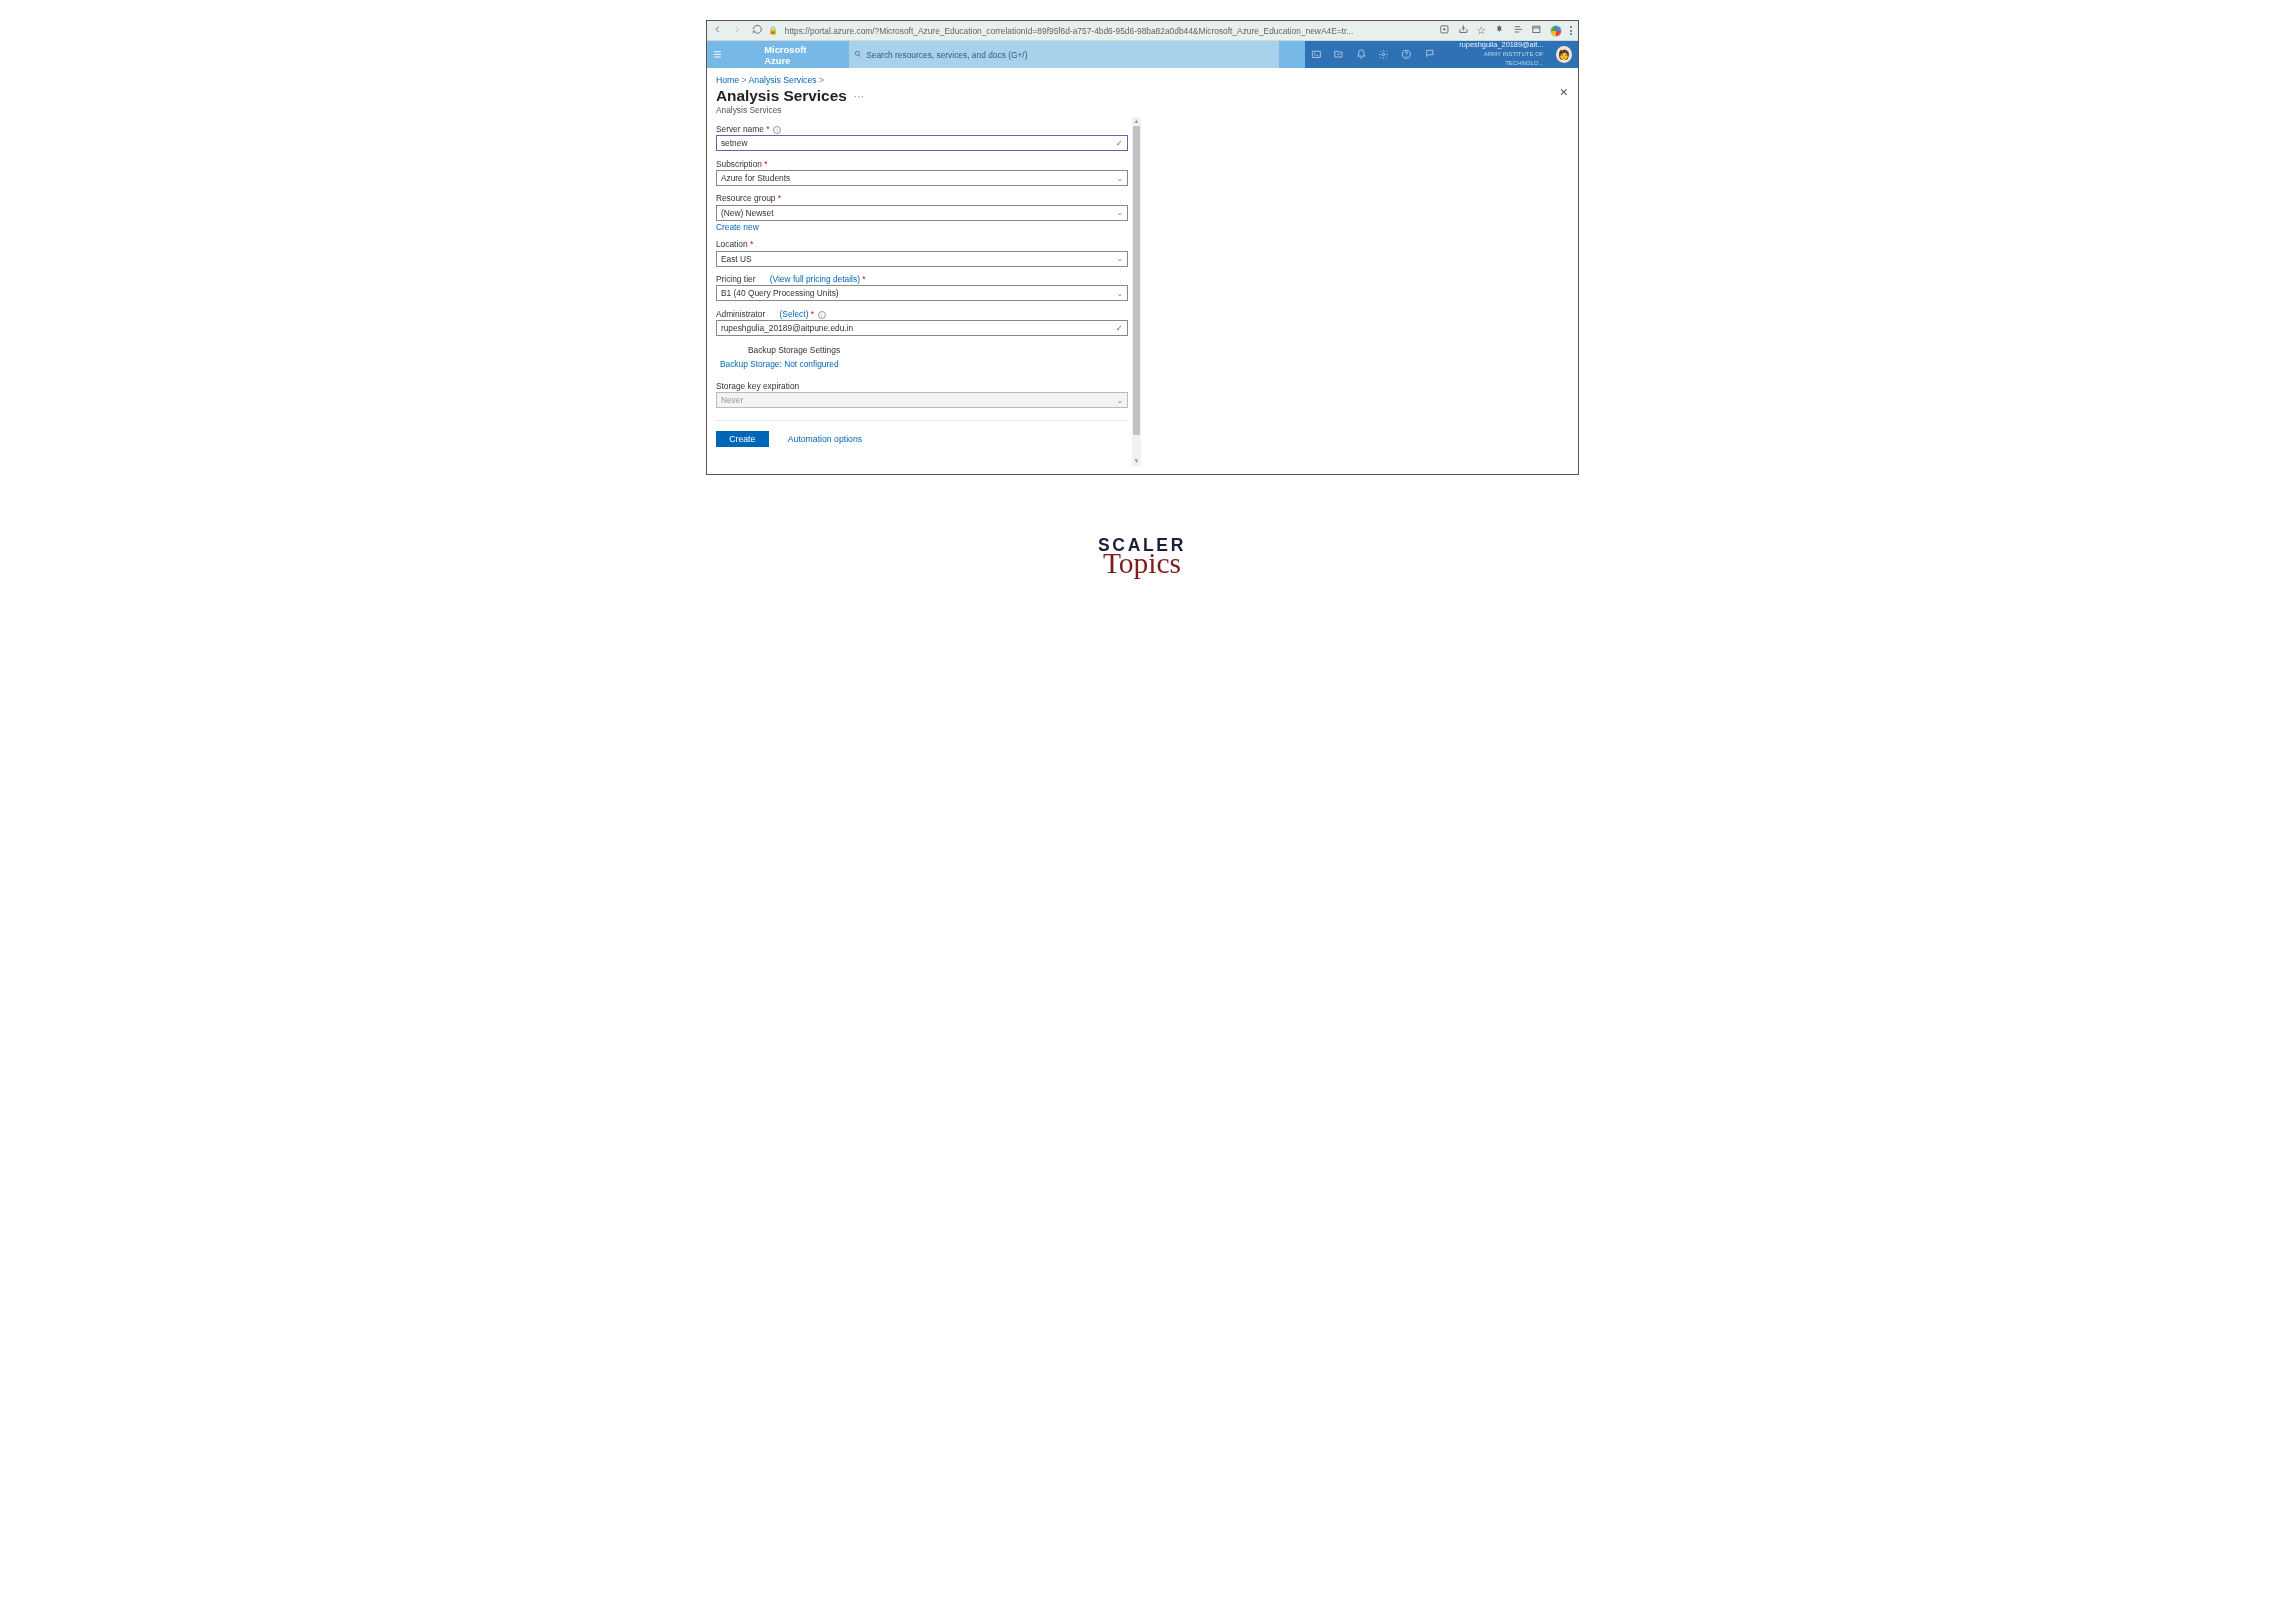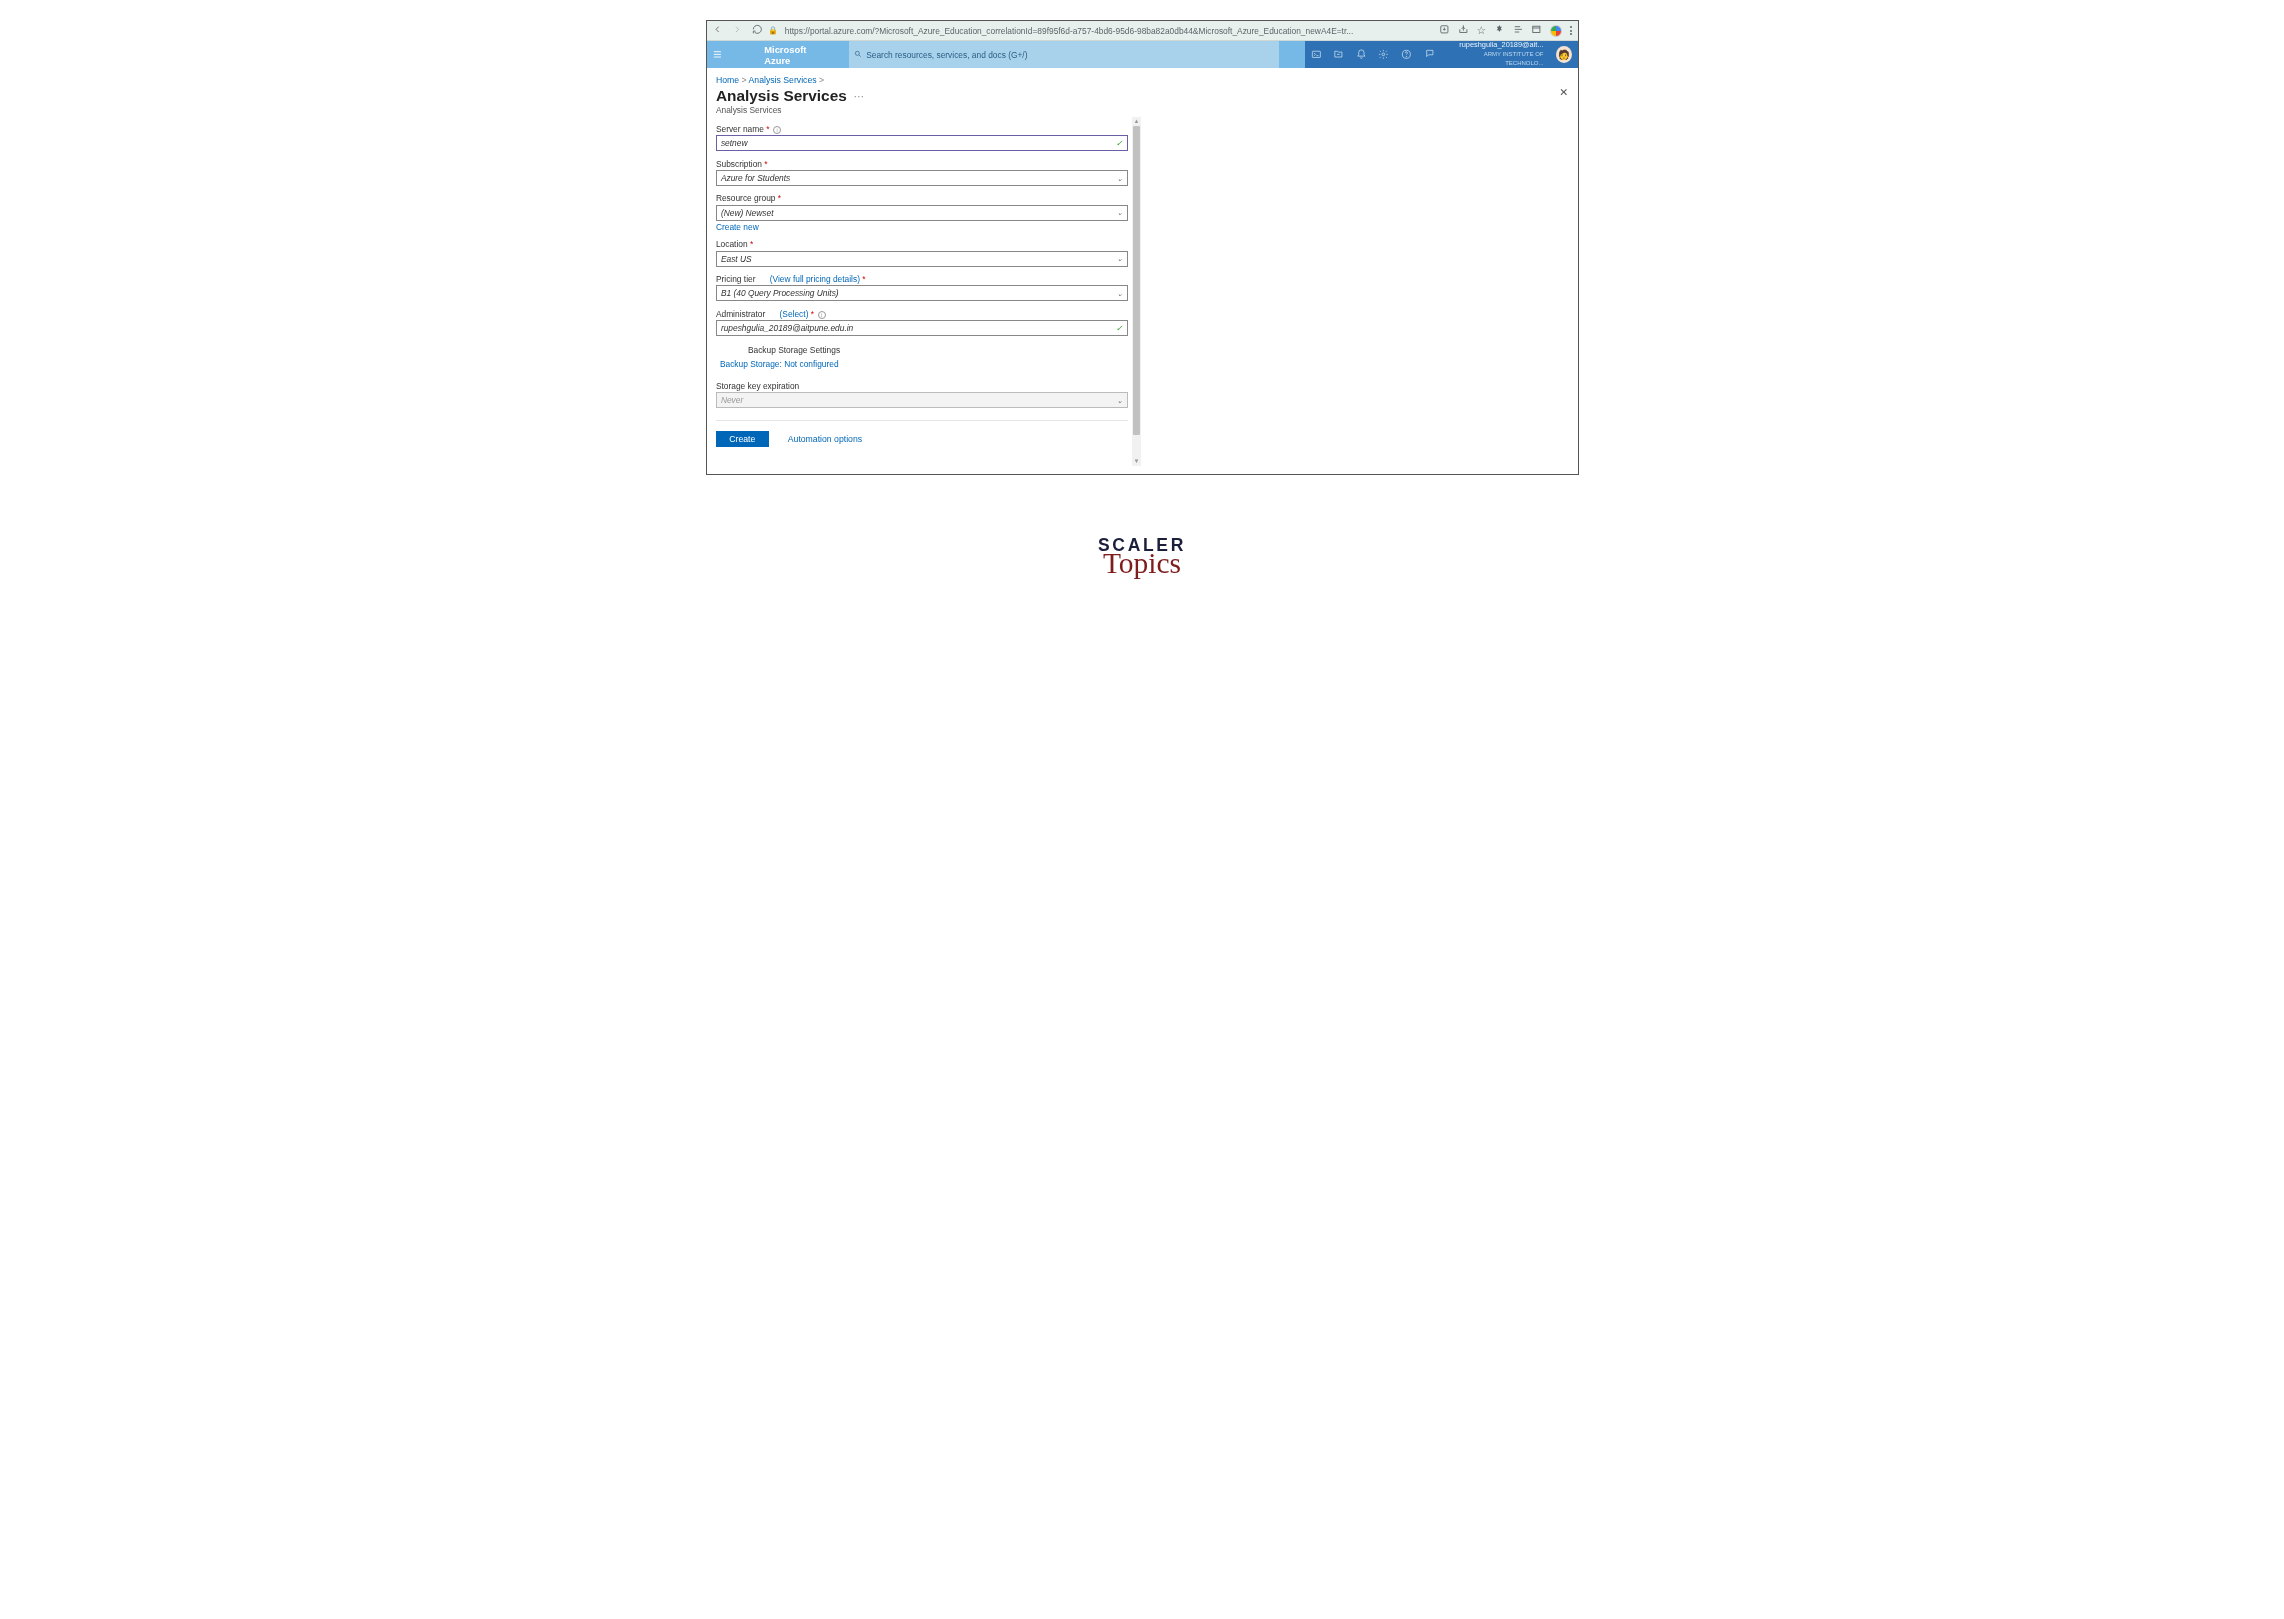--- a/index.html
+++ b/index.html
@@ -170,21 +170,20 @@
   }
   .fld {
     display:flex; align-items:center;
     width: 100%; height: 16px;
     border: 0.7px solid #888;
     padding: 0 4px;
     font-size: 8.4px; color: #333;
     background: #fff;
     margin-top: 1.3px;
     position: relative;
-    font-style: italic;
   }
   .fld.selected { border-color: #6b5da6; }
   .fld.disabled { background:#f3f3f3; color:#999; border-color:#bbb; }
   .fld .chev {
     margin-left: auto; color:#555; font-size: 7.4px;
   }
   .fld .check { margin-left:auto; color:#3a9e3a; }
   .hint-link { font-size: 8.4px; color: #0067b8; margin-top: 1.3px; display:block; }
   .section-label { font-size: 8.4px; color:#333; margin-top: 9.4px; padding-left: 32px; }
 

